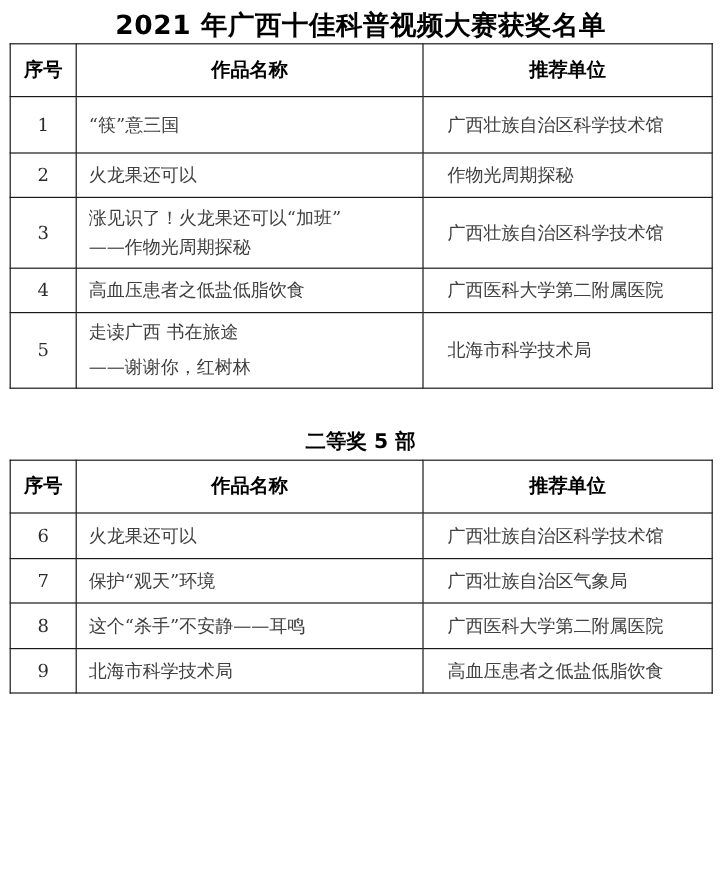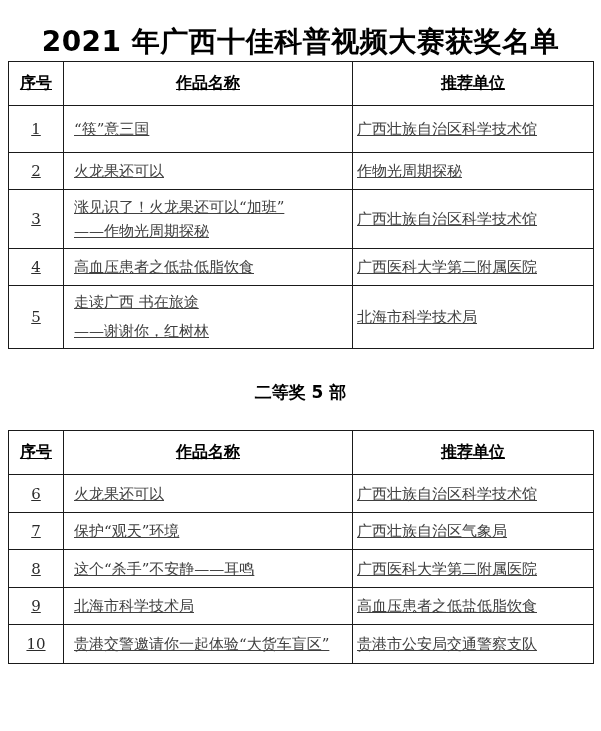--- a/index.html
+++ b/index.html
@@ -11,48 +11,47 @@
     position: relative;
     width: 601px;
     height: 731px;
     background: #ffffff;
     font-family: "DejaVu Serif", "Liberation Serif", serif;
     color: #262626;
     overflow: hidden;
   }
   .doc-title {
     margin: 0;
-    padding-top: 23px;
+    padding-top: 6px;
     text-align: center;
     font-family: "DejaVu Sans", "Liberation Sans", sans-serif;
-    font-size: 28px;
+    font-size: 22px;
     font-weight: bold;
     color: #000000;
     letter-spacing: 0.5px;
   }
   .section-heading {
     text-align: center;
     font-family: "DejaVu Sans", "Liberation Sans", sans-serif;
     font-size: 17px;
     font-weight: bold;
     color: #000000;
   }
   .section-heading.first { margin-top: 42px; margin-bottom: 14px; }
-  .section-heading.second { margin-top: 32px; margin-bottom: 26px; }
+  .section-heading.second { margin-top: 32px; margin-bottom: 4px; }
   table.awards {
     border-collapse: collapse;
     table-layout: fixed;
     margin-left: 8px;
     width: 585px;
   }
   table.awards th, table.awards td {
     border: 1px solid #1a1a1a;
     vertical-align: middle;
     overflow: hidden;
-    text-decoration: underline;
   }
   table.awards th {
     font-family: "DejaVu Serif", "Liberation Serif", serif;
     font-weight: bold;
     font-size: 16px;
     color: #000000;
     text-align: center;
     padding: 0;
   }
   col.c-no    { width: 55px; }
@@ -63,21 +62,21 @@
     font-size: 15px;
     color: #2b2b2b;
   }
   td.cell-title, td.cell-org {
     text-align: left;
     font-size: 15px;
     color: #404040;
     padding: 2px 4px 2px 10px;
     line-height: 24px;
   }
-  td.cell-org { padding-left: 4px; }
+  td.cell-org { padding-left: 20px; }
   tr.spread td.cell-title { line-height: 29px; }
 </style>
 </head>
 <body>
 
 <div class="page">
 
   <h1 class="doc-title">2021 年广西十佳科普视频大赛获奖名单</h1>
 
 
@@ -158,21 +157,16 @@
       <tr style="height:38px">
         <td class="cell-no">8</td>
         <td class="cell-title">这个“杀手”不安静——耳鸣</td>
         <td class="cell-org">广西医科大学第二附属医院</td>
       </tr>
       <tr style="height:37px">
         <td class="cell-no">9</td>
         <td class="cell-title">北海市科学技术局</td>
         <td class="cell-org">高血压患者之低盐低脂饮食</td>
       </tr>
-      <tr style="height:39px">
-        <td class="cell-no">10</td>
-        <td class="cell-title">贵港交警邀请你一起体验“大货车盲区”</td>
-        <td class="cell-org">贵港市公安局交通警察支队</td>
-      </tr>
     </tbody>
   </table>
 
 </div>
 
 </body></html>

